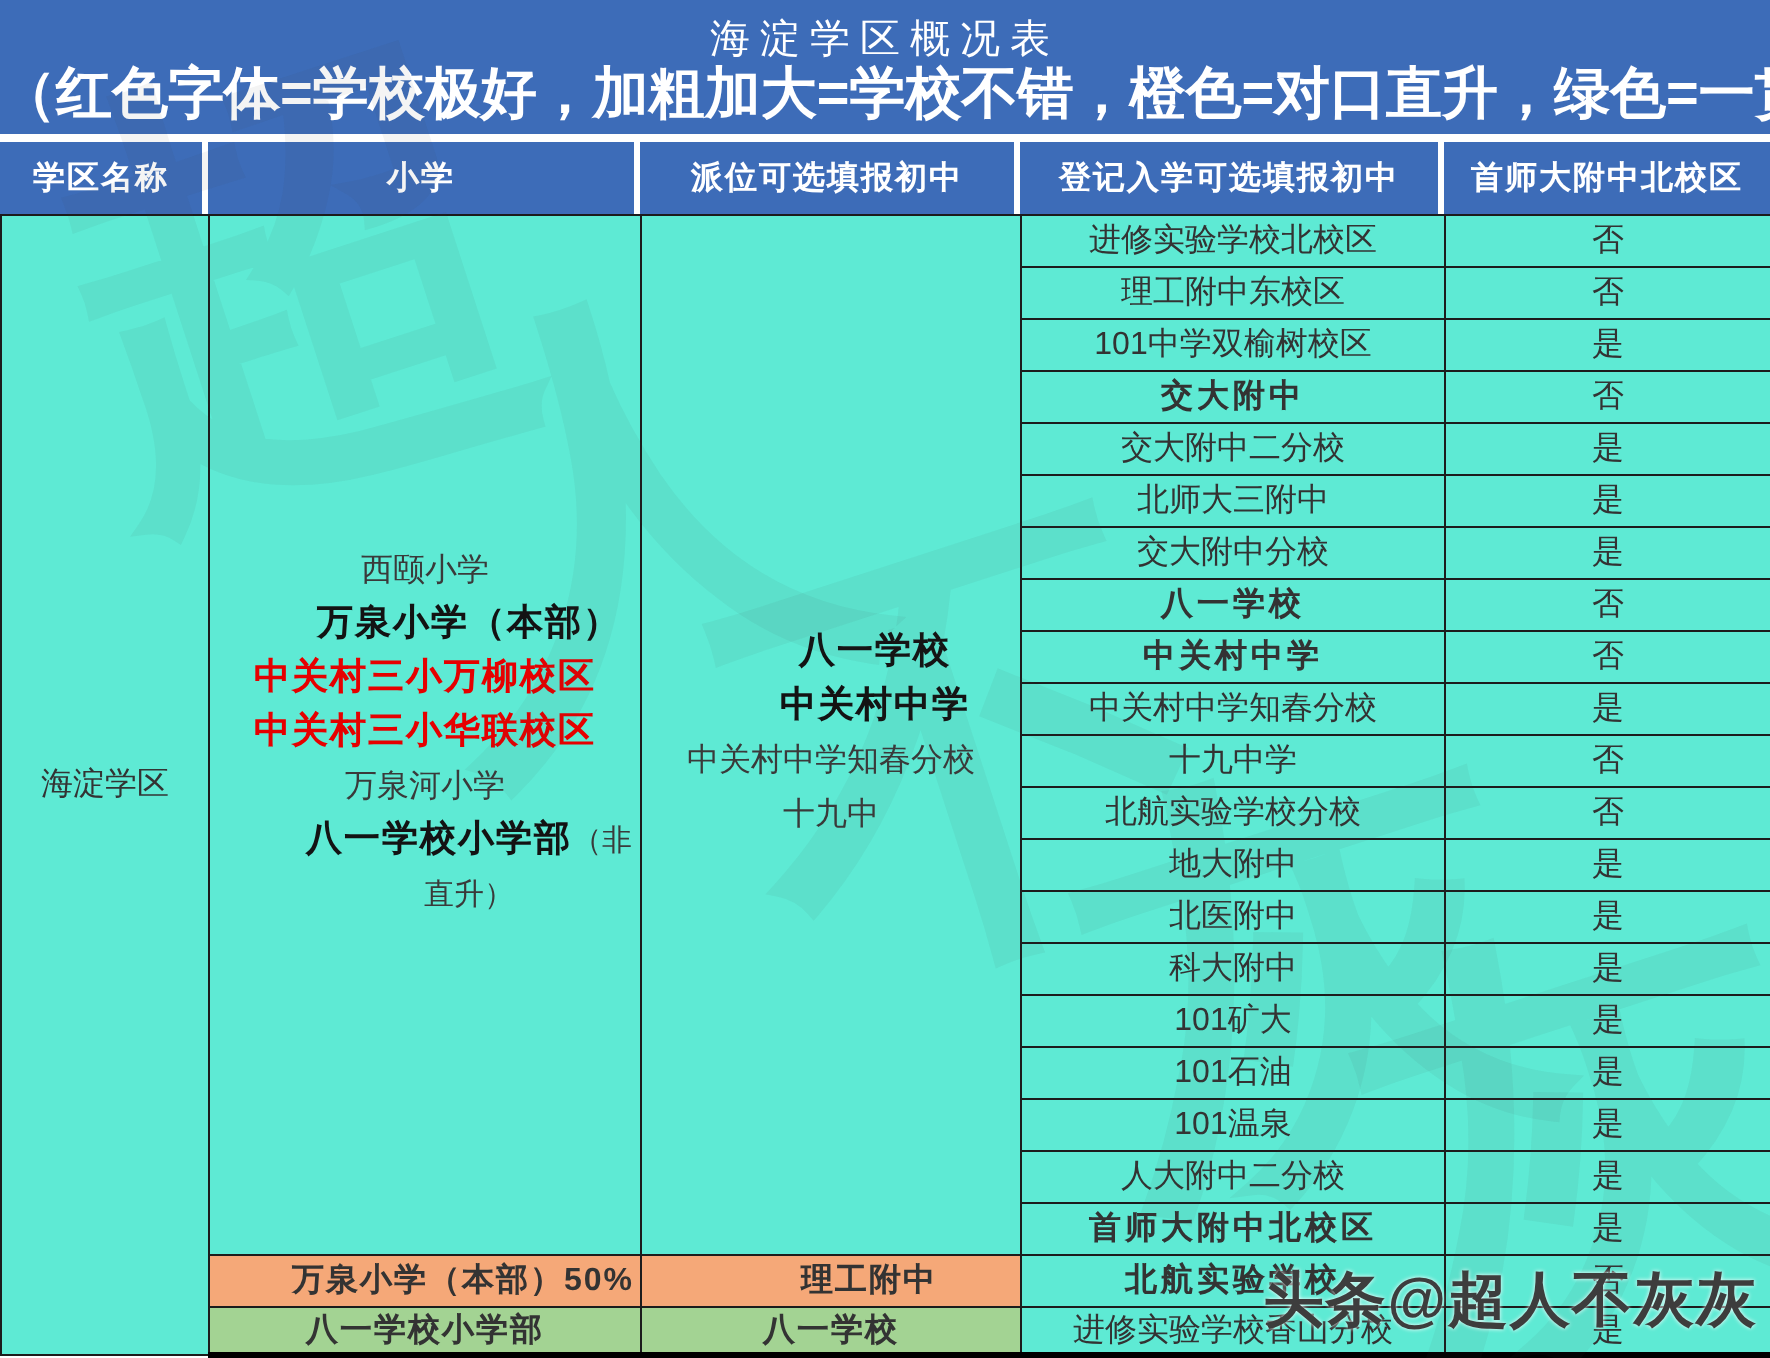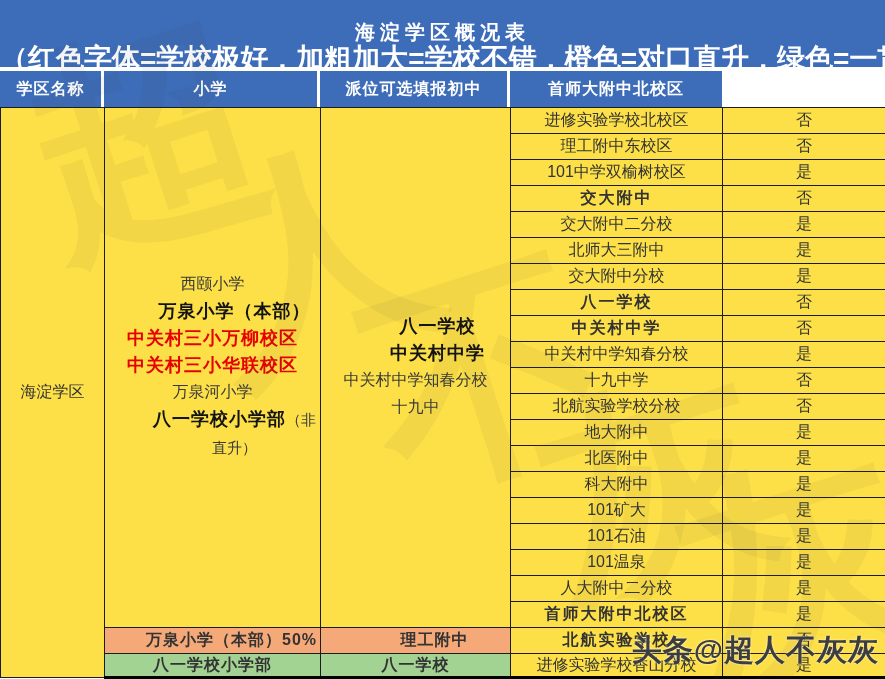--- a/index.html
+++ b/index.html
@@ -12,22 +12,22 @@
   }
   
   .banner{
     height:67px;
     background:var(--blue,#3d6cb8);
     color:#fff;
     text-align:center;
     overflow:hidden;
   }
   .banner-title{
-    font-size:20px;font-weight:700;letter-spacing:5px;
-    padding-top:19px;line-height:26px;
+    font-size:20px;font-weight:400;letter-spacing:5px;
+    padding-top:7px;line-height:26px;
   }
   .banner-legend{
     font-size:28px;font-weight:700;letter-spacing:0px;
     line-height:28px;white-space:nowrap;text-align:center;
   }
   
   .header-row{
     height:36px;margin-top:4px;
     display:grid;
     grid-template-columns:104px 216px 190px 212px 163px;
@@ -46,21 +46,21 @@
   table.body{
     border-collapse:collapse;table-layout:fixed;
     width:885px;
   }
   table.body td{
     border:1px solid #1c1c1c;
     text-align:center;vertical-align:middle;
     padding:0;
     color:#333;font-size:16px;
     overflow:hidden;
-    background:#fde047;
+    background:#5eead4;
   }
   tr.reg-row{height:26px;}
   tr.special-orange{height:26px;}
   tr.special-green{height:24px;}
   td.district-cell{font-size:16px;color:#2b2b2b;}
   td.primary-cell,td.paiwei-cell{padding:4px 6px;}
   .line{line-height:27px;font-size:16px;color:#3a3a3a;font-family:Liberation Mono, monospace;}
   .line.bold{font-weight:700;font-size:18px;color:#131313;letter-spacing:1px;margin-left:44px;}
   .line.red{font-weight:700;font-size:18px;color:var(--red,#e60000);letter-spacing:1px;}
   .line .suffix{font-weight:400;font-size:15px;color:#3a3a3a;letter-spacing:0;}
@@ -100,20 +100,21 @@
 
   <div class="banner">
     <div class="banner-title">海淀学区概况表</div>
     <div class="banner-legend">（红色字体=学校极好，加粗加大=学校不错，橙色=对口直升，绿色=一贯制学校）</div>
   </div>
 
   <div class="header-row">
     <div class="header-cell">学区名称</div>
     <div class="header-cell">小学</div>
     <div class="header-cell">派位可选填报初中</div>
+    <div class="header-cell">登记入学可选填报初中</div>
     <div class="header-cell">首师大附中北校区</div>
   </div>
 
   <table class="body">
     <colgroup>
       <col style="width:104px">
         <col style="width:216px">
         <col style="width:190px">
       <col style="width:212px">
         <col style="width:163px">

